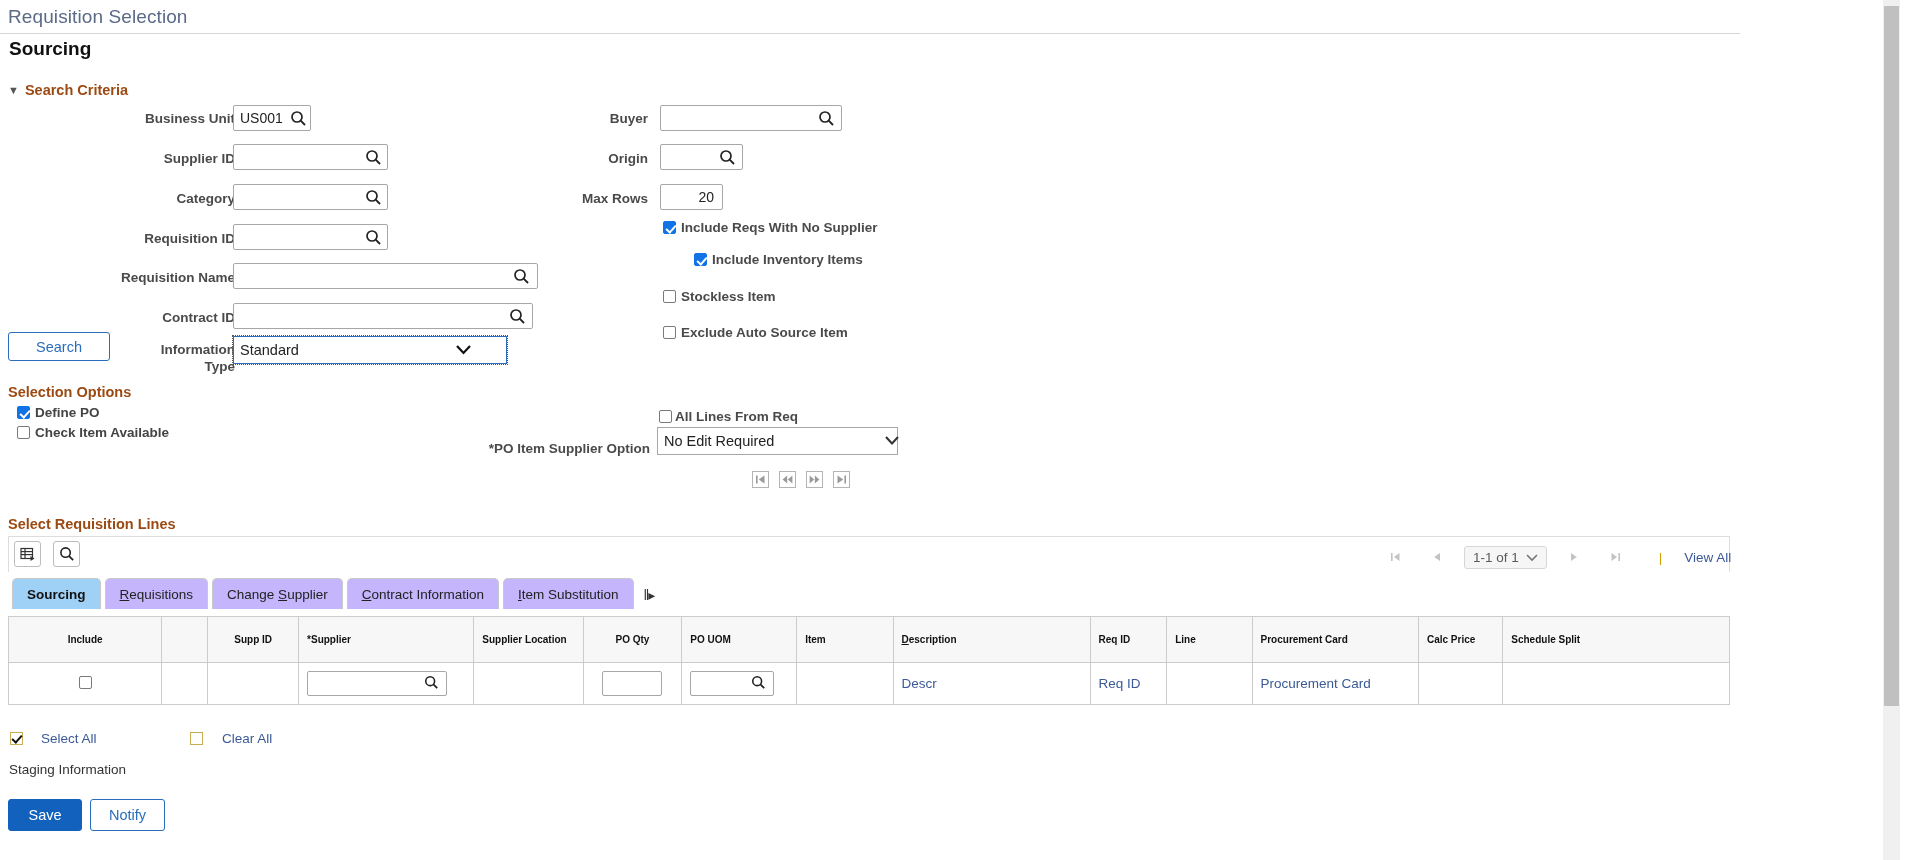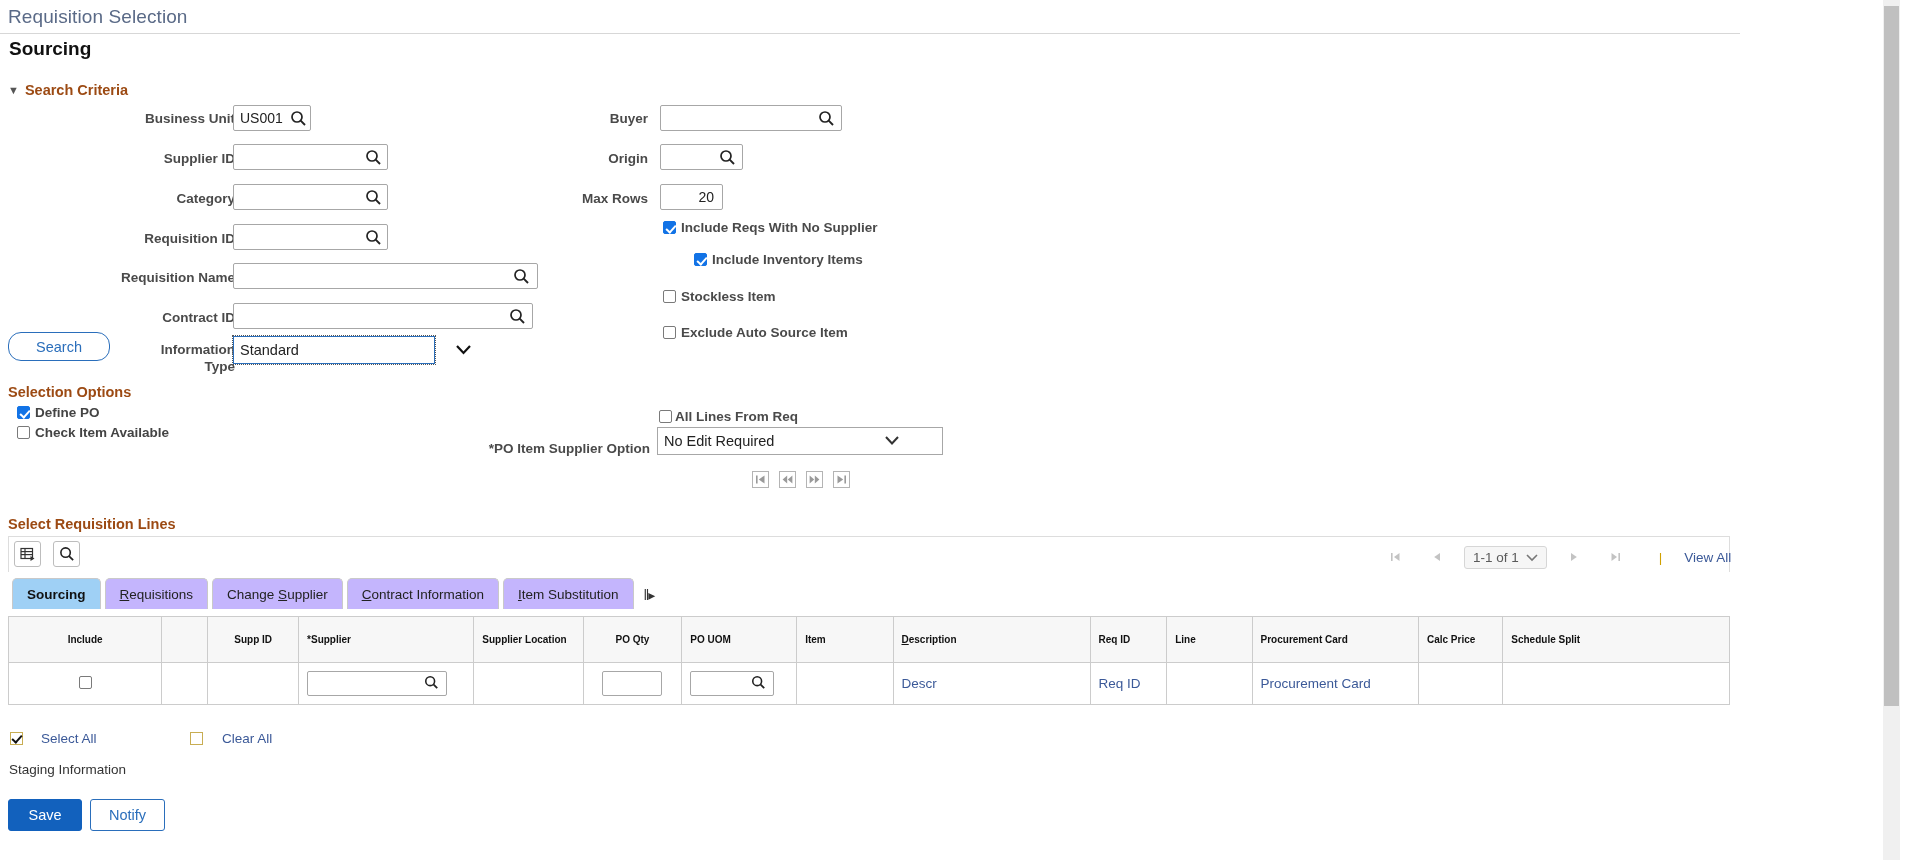--- a/index.html
+++ b/index.html
@@ -289,27 +289,27 @@
   </span>
 
   <input class="fld withicon" style="left: 233px; top: 303px; width: 300px;" value="">
   <span class="lookup" style="left:509px; top:308px;">
     <svg width="17" height="17" viewBox="0 0 17 17">
         <circle cx="7" cy="7" r="5" fill="none" stroke="#222" stroke-width="1.7"></circle>
         <line x1="10.7" y1="10.7" x2="15" y2="15" stroke="#222" stroke-width="1.9"></line>
       </svg>
   </span>
 
-  <button class="btn-search" style="left:8px; top:332px; width:102px; height:29px;border-radius:13px;">Search</button>
+  <button class="btn-search" style="left:8px; top:332px; width:102px; height:29px;">Search</button>
 
   <div class="lbl two-line" style="left:60px; top:341px; width:175px;">
     <div>Information</div>
     <div>Type</div>
   </div>
-  <select class="sel" style="left:233px; top:336px; width:202px;">
+  <select class="sel" style="left:233px; top:336px; width:274px;">
     <option>Standard</option>
   </select>
   <span class="chev" style="left:455px; top:342px; font-size:16px;">
     <svg width="17" height="12" viewBox="0 0 17 12">
         <polyline points="2,2 8.5,9 15,2" fill="none" stroke="#111" stroke-width="2.2"></polyline>
       </svg>
   </span>
 
   <div class="lbl" style="left:430px; top:111px; width:218px;">Buyer</div>
   <div class="lbl" style="left:430px; top:151px; width:218px;">Origin</div>
@@ -361,21 +361,21 @@
     <input type="checkbox" class="cb" style="">
     <span class="cb-lbl plain">Check Item Available</span>
   </div>
 
   <div class="cbrow" style="left:659px; top:409px;">
     <input type="checkbox" class="cb" style="">
     <span class="cb-lbl" style="margin-left:3px;">All Lines From Req</span>
   </div>
 
   <div class="lbl" style="left:400px; top:441px; width:250px;">*PO Item Supplier Option</div>
-  <select class="sel plain" style="left:657px; top:427px; width:286px;">
+  <select class="sel plain" style="left:657px; top:427px; width:241px;">
     <option>No Edit Required</option>
   </select>
   <span class="chev" style="left:884px; top:434px;">
     <svg width="16" height="11" viewBox="0 0 16 11">
         <polyline points="2,2 8,8.5 14,2" fill="none" stroke="#333" stroke-width="2"></polyline>
       </svg>
   </span>
 
   <div class="navbtns" style="left:752px; top:471px;">
     <div class="navbtn">

